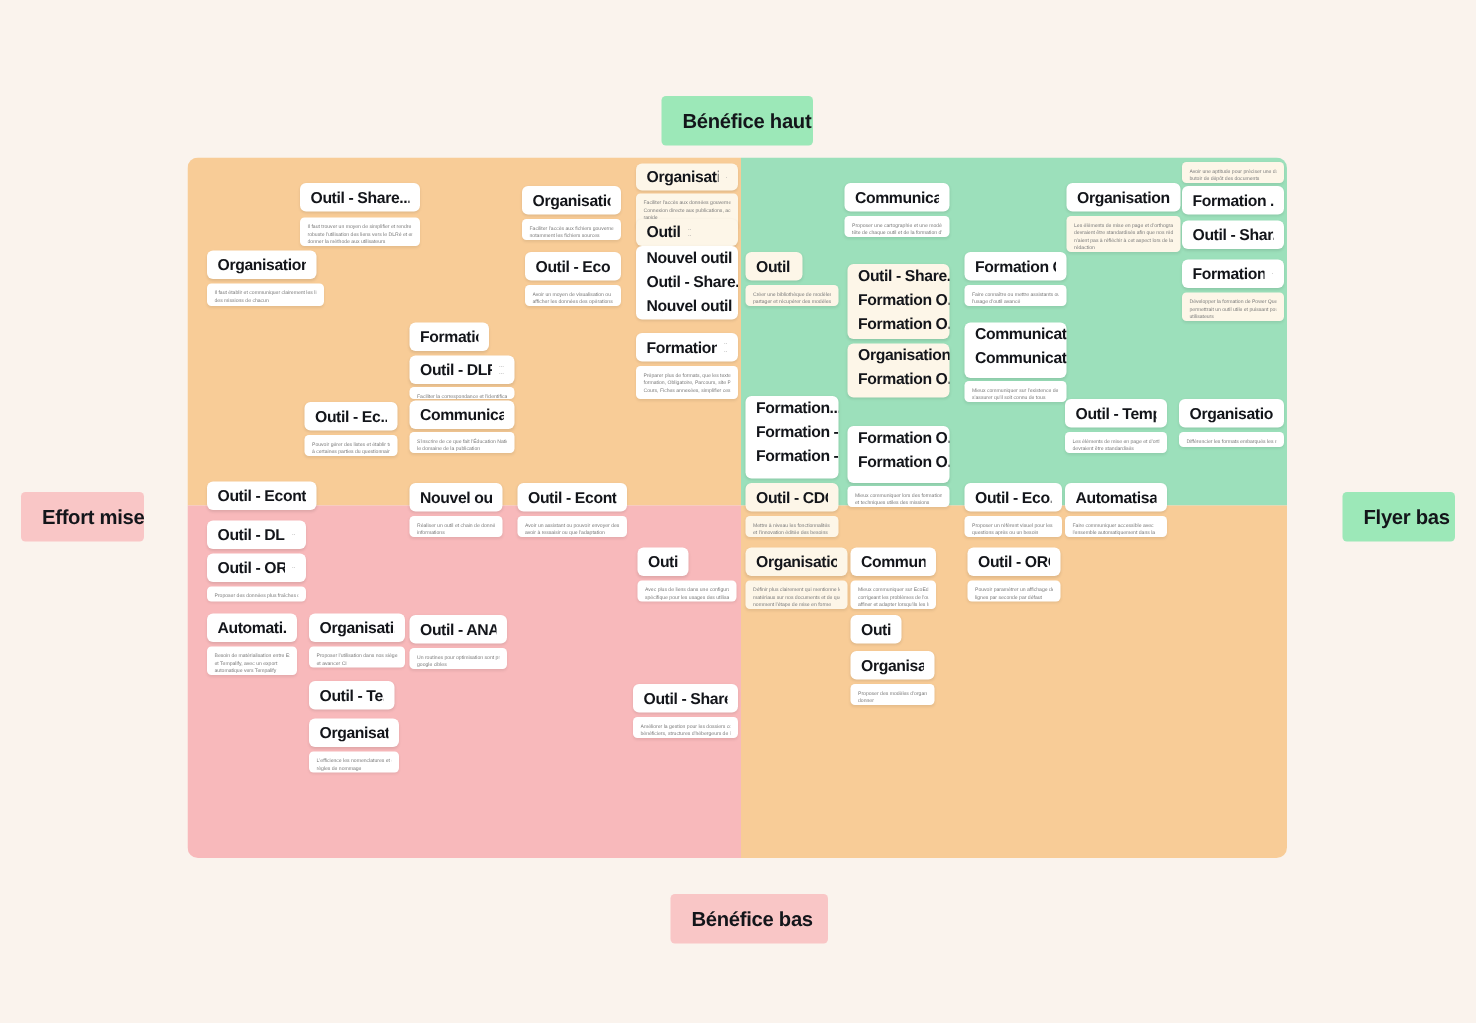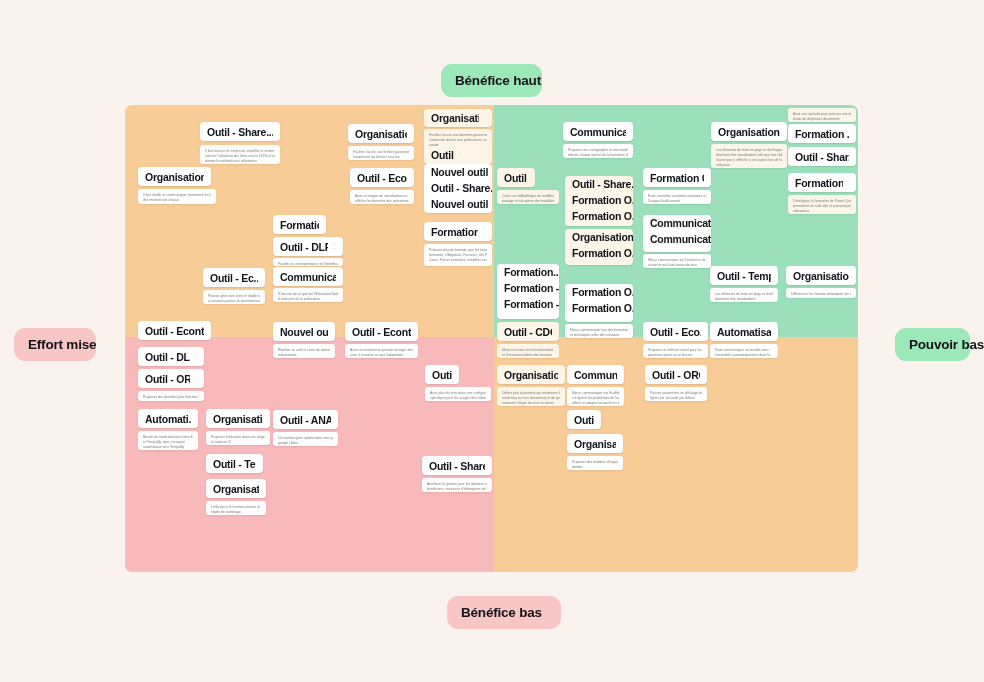--- a/index.html
+++ b/index.html
@@ -15,28 +15,29 @@
   }
 
   
   .axis-label {
     position: absolute;
     font-weight: 700;
     font-size: 13.5px;
     letter-spacing: -0.2px;
     color: #13151a;
     padding: 9px 14px;
-    border-radius: 11px;
+    border-radius: 3px;
     white-space: nowrap;
+    text-align: center;
   }
   .axis-green { background: #9ce8b8; }
   .axis-pink  { background: #f9c6c6; }
 
   #label-benefice-haut { left: 441px; top: 64px; width: 101px; }
-  #label-benefice-bas  { left: 447px; top: 596px; width: 114px; }
+  #label-benefice-bas  { left: 447px; top: 596px; width: 105px; }
   #label-effort-haut   { left: 14px;  top: 328px; width: 82px; }
   #label-effort-bas    { left: 895px; top: 328px; width: 75px; }
 
   
   #matrix {
     position: absolute;
     left: 125px; top: 105px;
     width: 733px; height: 467px;
     border-radius: 7px;
     overflow: hidden;
@@ -115,21 +116,21 @@
   }
 </style>
 </head>
 <body>
 
 <div id="board">
 
   <div class="axis-label axis-green" id="label-benefice-haut">Bénéfice haut</div>
   <div class="axis-label axis-pink" id="label-benefice-bas">Bénéfice bas</div>
   <div class="axis-label axis-pink" id="label-effort-haut">Effort mise</div>
-  <div class="axis-label axis-green" id="label-effort-bas">Pouvoir bas</div>
+  <div class="axis-label axis-green" id="label-effort-bas">Flyer bas</div>
 
   <div id="matrix">
     <div class="quadrant" id="q-tl"></div>
     <div class="quadrant" id="q-tr"></div>
     <div class="quadrant" id="q-bl"></div>
     <div class="quadrant" id="q-br"></div>
   </div>
 
   <div class="card" style="left:200px;top:122px;width:80px;height:19px;">
     <span class="title">Outil - Share...</span>

